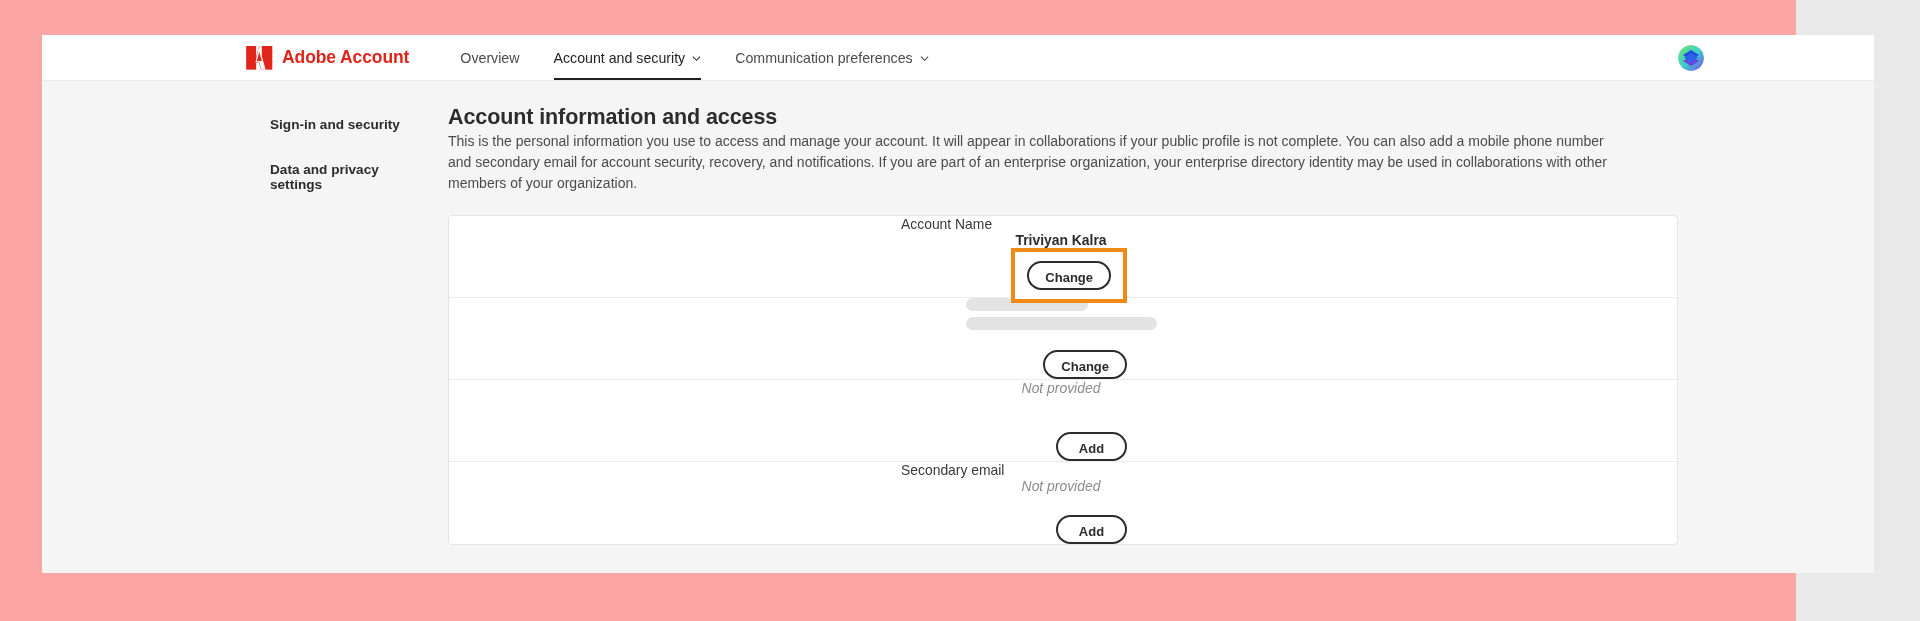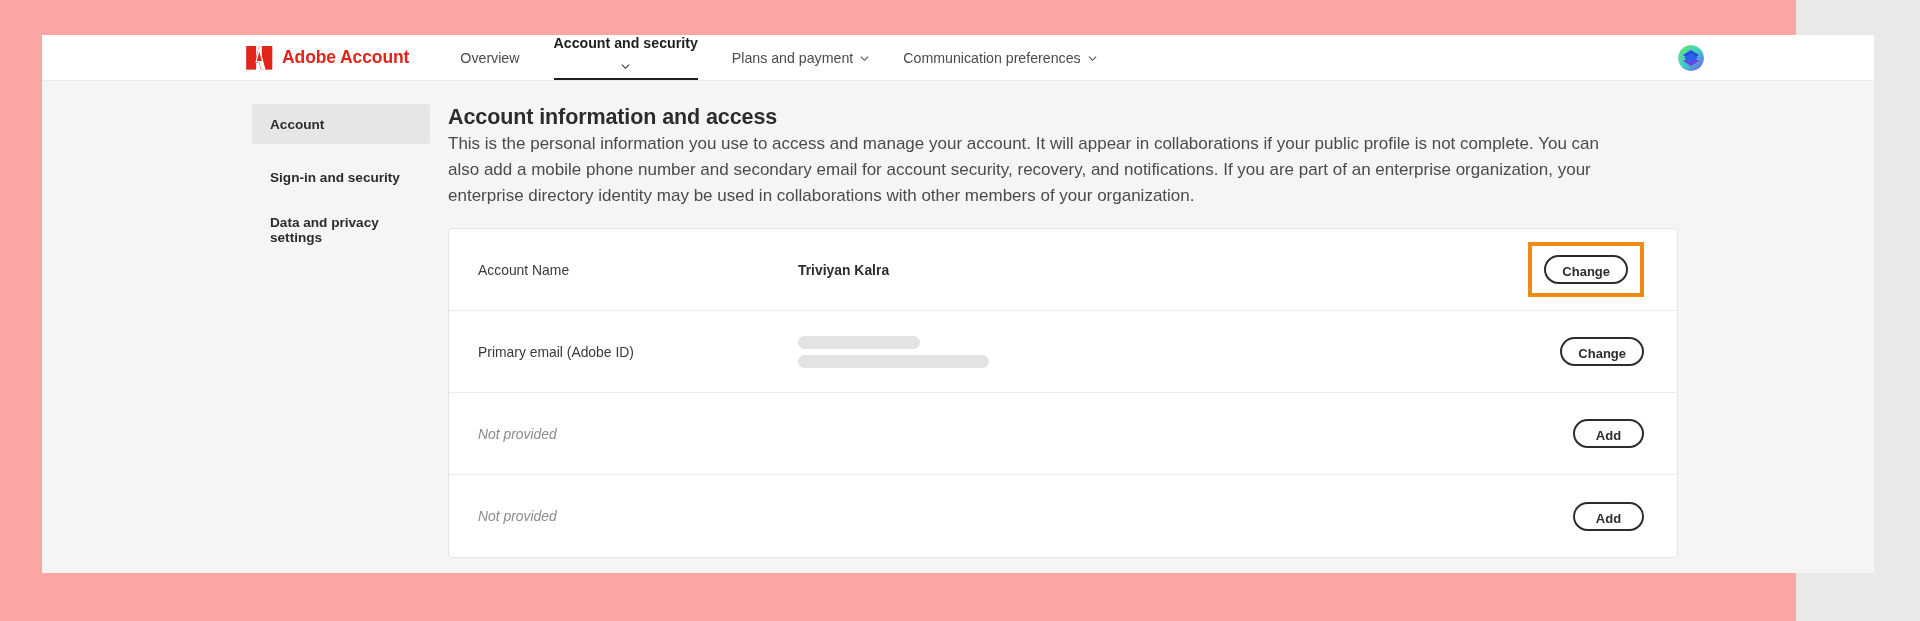--- a/index.html
+++ b/index.html
@@ -76,22 +76,21 @@
     gap: 7px;
     padding: 0 17px;
     font-size: 14.2px;
     color: #4b4b4b;
     cursor: pointer;
     white-space: nowrap;
   }
 
   .nav-item.active {
     color: #1f1f1f;
-    font-weight: bold;
-    flex-direction: column;
+    font-weight: normal;
   }
 
   .nav-item.active::after {
     content: "";
     position: absolute;
     left: 17px;
     right: 17px;
     bottom: 0;
     height: 2px;
     background: #1f1f1f;
@@ -163,41 +162,42 @@
 
   .page-title {
     font-size: 21.5px;
     font-weight: bold;
     color: #2c2c2c;
     line-height: 1.25;
     letter-spacing: -0.1px;
   }
 
   .page-desc {
-    font-size: 17px;
+    font-size: 14px;
     color: #4b4b4b;
     line-height: 1.52;
     max-width: 1180px;
     margin-bottom: 20px;
   }
 
   
   .card {
     background: #ffffff;
     border: 1px solid #e4e4e4;
     border-radius: 4px;
     overflow: hidden;
   }
 
   .row {
     display: flex;
     align-items: center;
     height: 82px;
     border-bottom: 1px solid #ececec;
     padding: 0 33px 0 29px;
+    flex-direction: column;
   }
 
   .row:last-child { border-bottom: none; }
 
   .row-label {
     width: 320px;
     flex: 0 0 auto;
     font-size: 13.9px;
     color: #3a3a3a;
   }
@@ -297,28 +297,20 @@
 
         <div class="nav-item active">
           <span>Account and security</span>
           <span>
             <svg class="chevron" viewBox="0 0 10 10">
                 <path d="M1 3 L5 7 L9 3" fill="none" stroke="#2c2c2c" stroke-width="1.2"></path>
               </svg>
           </span>
         </div>
 
-        <div class="nav-item">
-          <span>Plans and payment</span>
-          <span>
-            <svg class="chevron" viewBox="0 0 10 10">
-                <path d="M1 3 L5 7 L9 3" fill="none" stroke="#4b4b4b" stroke-width="1.2"></path>
-              </svg>
-          </span>
-        </div>
 
         <div class="nav-item">
           <span>Communication preferences</span>
           <span>
             <svg class="chevron" viewBox="0 0 10 10">
                 <path d="M1 3 L5 7 L9 3" fill="none" stroke="#4b4b4b" stroke-width="1.2"></path>
               </svg>
           </span>
         </div>
 
@@ -340,23 +332,20 @@
             <polygon points="13,8 20,12.5 13,17 6,12.5" fill="#2a63e8"></polygon>
           </svg>
         </span>
       </div>
 
     </div>
 
     <div class="page-body">
 
       <div class="sidebar">
-        <div class="side-item selected">
-          <span>Account</span>
-        </div>
         <div class="side-item">
           <span>Sign-in and security</span>
         </div>
         <div class="side-item">
           <span>Data and privacy settings</span>
         </div>
       </div>
 
       <div class="main">
 
@@ -369,40 +358,40 @@
             <div class="row-label">Account Name</div>
             <div class="row-value">Triviyan Kalra</div>
             <div class="row-action">
               <span class="highlight">
                 <button class="btn">Change</button>
               </span>
             </div>
           </div>
 
           <div class="row">
-            <div class="row-label">Primary email (Adobe ID)</div>
             <div class="row-value">
               <span class="redacted">
                 <span class="redact-bar w1"></span>
                 <span class="redact-bar w2"></span>
               </span>
             </div>
             <div class="row-action">
               <button class="btn">Change</button>
             </div>
           </div>
 
           <div class="row">
             <div class="row-value muted">Not provided</div>
             <div class="row-action">
               <button class="btn">Add</button>
             </div>
           </div>
 
           <div class="row">
+            <div class="row-label">Secondary email</div>
             <div class="row-value muted">Not provided</div>
             <div class="row-action">
               <button class="btn">Add</button>
             </div>
           </div>
 
         </div>
 
       </div>
 

